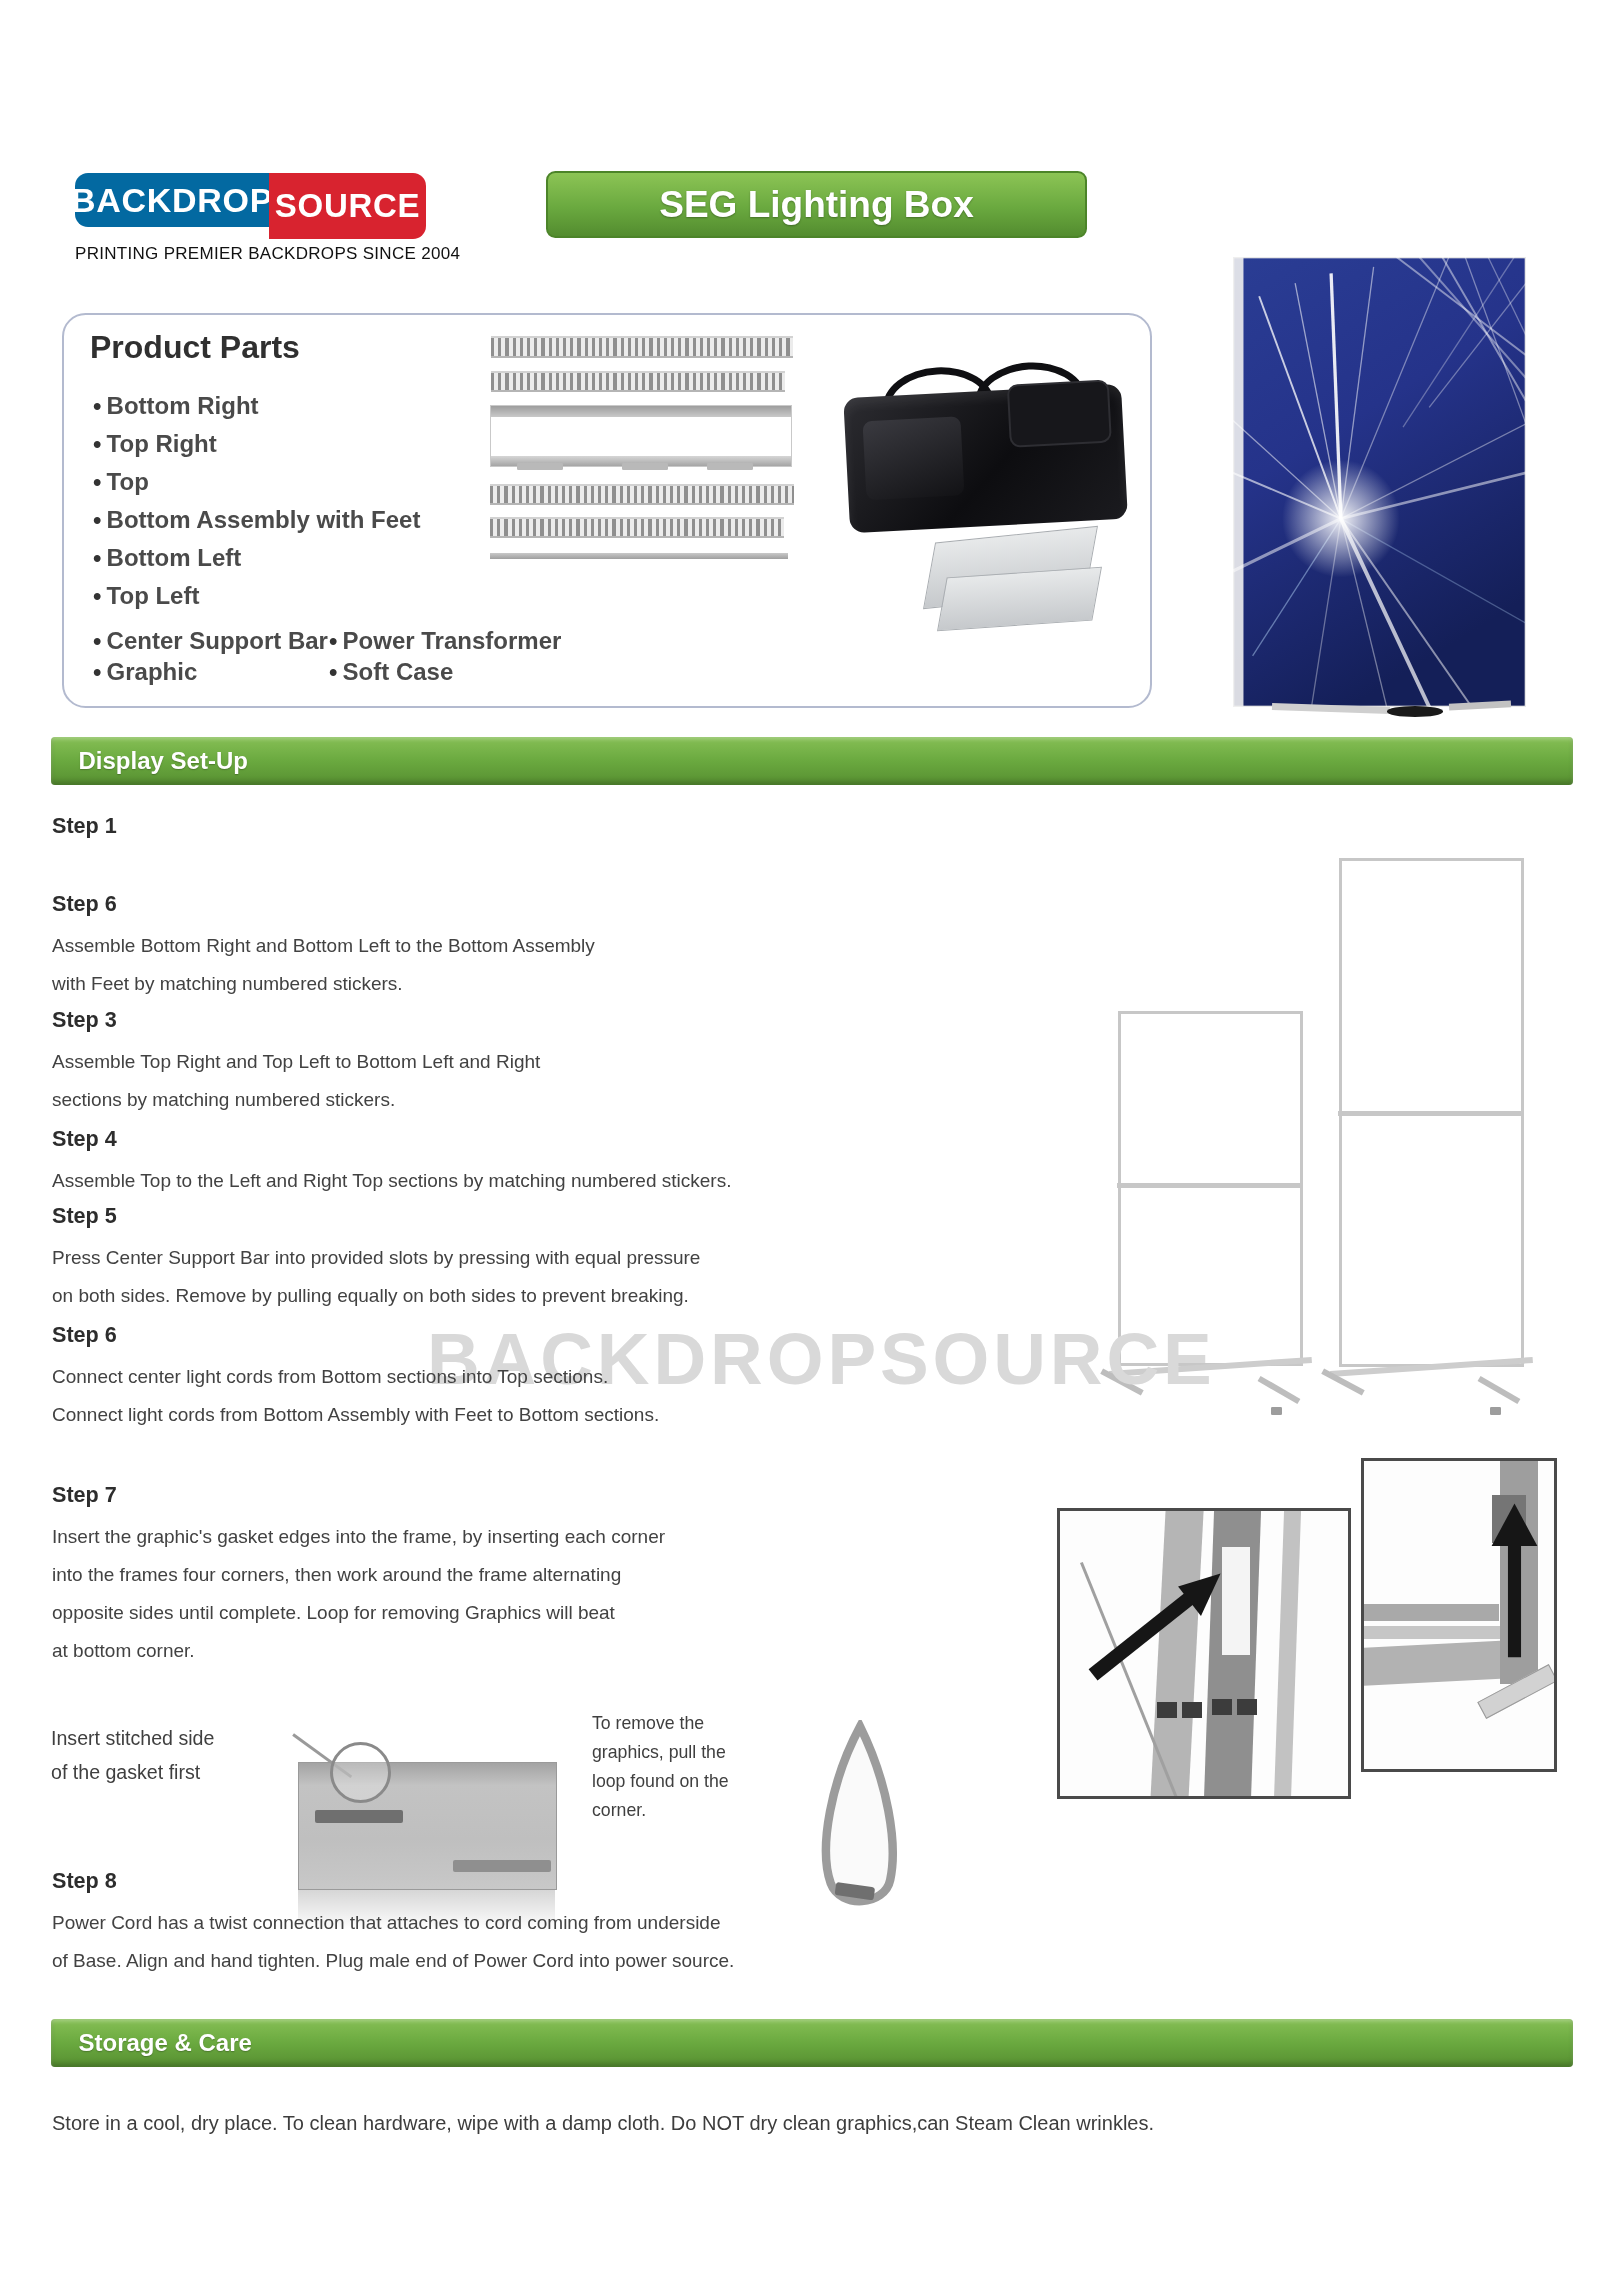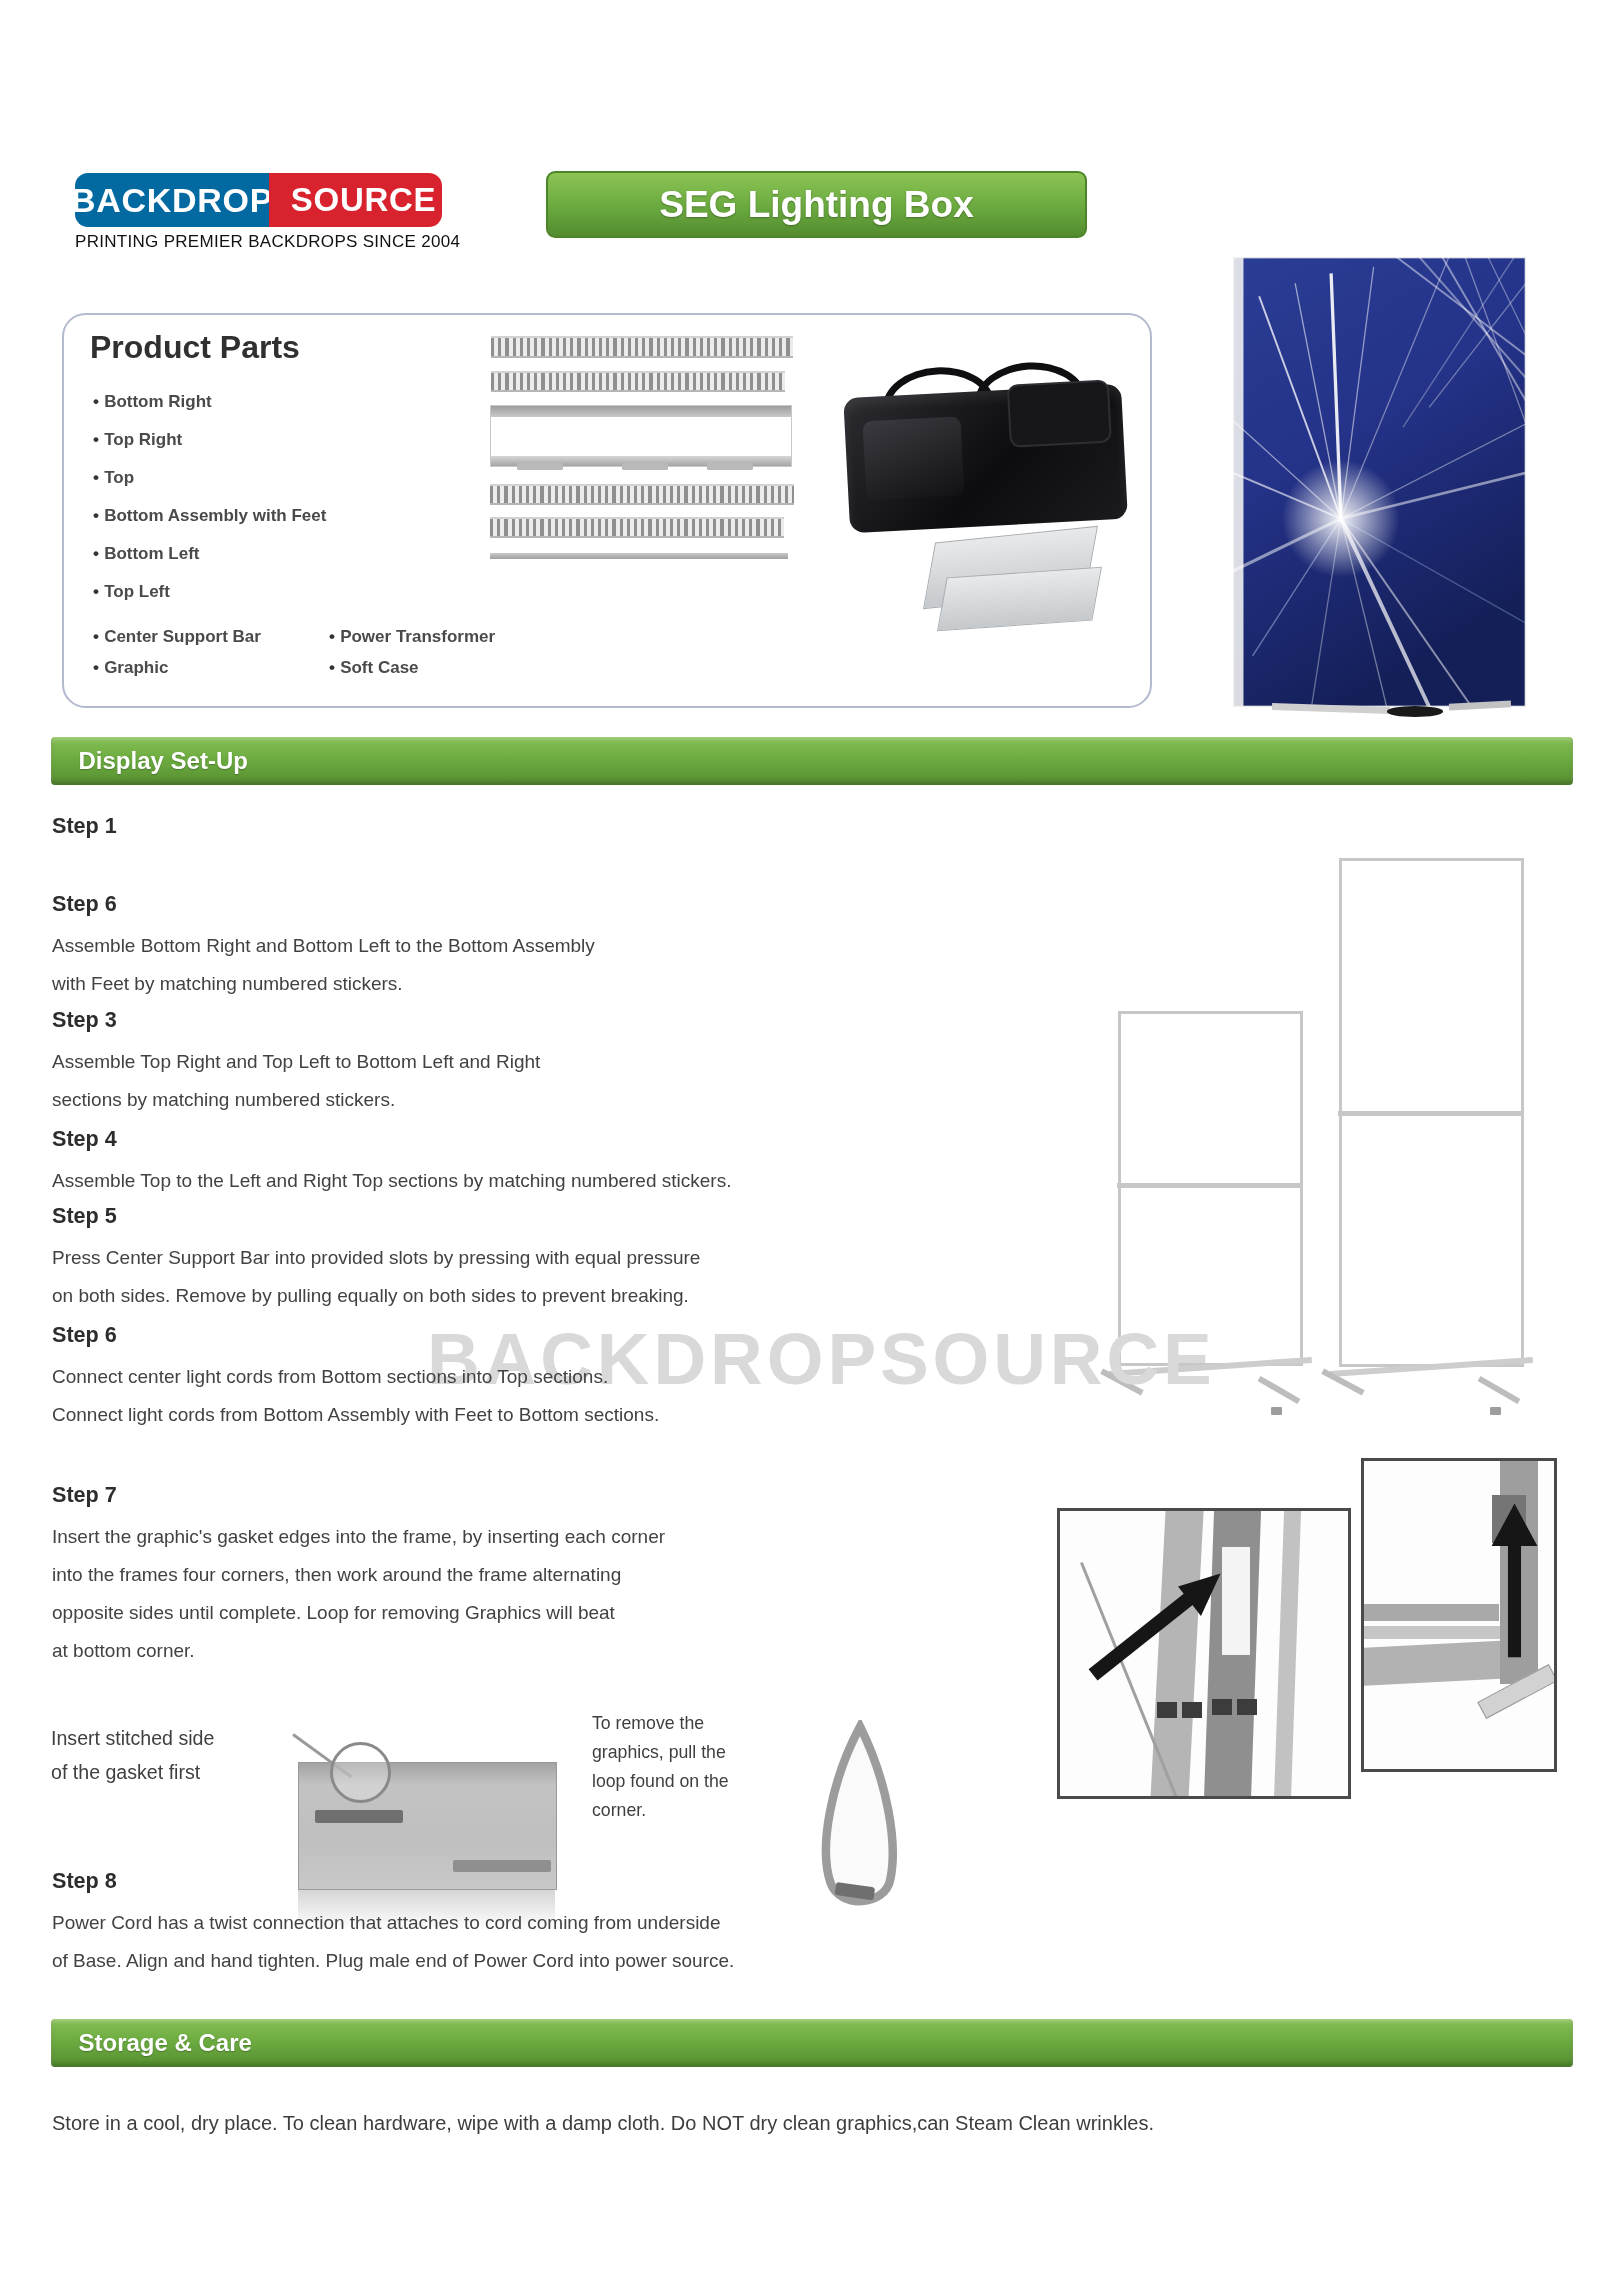--- a/index.html
+++ b/index.html
@@ -4,36 +4,36 @@
 <style>
   html,body{margin:0;padding:0;background:#ffffff;}
   body{width:1623px;height:2295px;position:relative;font-family:"Liberation Sans",sans-serif;}
   #page{position:absolute;inset:0;background:#ffffff;overflow:hidden;}
 
   
   .logo-wrap{position:absolute;left:75px;top:173px;}
   .logo-blocks{display:flex;}
   .logo-blue{width:194px;height:54px;background:#0369a1;border-radius:13px 0 0 13px;
     display:flex;align-items:center;justify-content:center;color:#fff;font-weight:bold;font-size:34px;letter-spacing:0.7px;}
-  .logo-red{width:157px;height:54px;background:#d8232f;border-radius:0 13px 13px 0;
-    display:flex;align-items:center;justify-content:center;color:#fff;font-size:33px;font-weight:bold;letter-spacing:0.7px;padding-left:16px;}
+  .logo-red{width:157px;height:66px;background:#d8232f;border-radius:0 13px 13px 0;
+    display:flex;align-items:center;justify-content:center;color:#fff;font-size:33px;font-weight:bold;letter-spacing:0.7px;}
   .logo-tagline{margin-top:5.2px;font-size:17px;color:#111;letter-spacing:0.3px;font-weight:500;white-space:nowrap;}
 
   
   .title-banner{position:absolute;left:546px;top:171px;width:537px;height:63px;border-radius:9.2px;
     background:linear-gradient(180deg,#8cc455 0%,#6aa93f 55%,#538c2f 100%);
     border:2px solid #4c8429;display:flex;align-items:center;justify-content:center;
     color:#fff;font-size:37px;font-weight:bold;text-shadow:0 1.3px 2px rgba(0,0,0,0.3);}
 
   
   .pp-panel{position:absolute;left:62px;top:313px;width:1086px;height:391px;
     border:2.6px solid #b3bacf;border-radius:23.6px;background:#fff;}
   .pp-heading{position:absolute;left:26px;top:14.4px;font-size:32px;font-weight:bold;color:#303030;}
   .pp-row{position:absolute;left:29px;height:33px;}
-  .pp-item{font-size:17px;font-weight:600;color:#4a4a4a;}
+  .pp-item{font-size:24px;font-weight:600;color:#4a4a4a;}
   .pp-item::before{content:"•";margin-right:5.2px;color:#333;}
   .pp-col2{position:absolute;left:236px;top:0;white-space:nowrap;}
 
   
   .hatch-bar{position:absolute;background:repeating-linear-gradient(90deg,#8f8f8f 0 3.3px,#ececec 3.3px 7.2px);
     border-top:2px solid #d2d2d2;border-bottom:2px solid #b5b5b5;}
   .plain-bar{position:absolute;background:linear-gradient(180deg,#c9c9c9,#9f9f9f);}
   .channel-bar{position:absolute;background:#ffffff;border:1.3px solid #c9c9c9;}
   .channel-top{position:absolute;left:0;right:0;top:0;height:10.5px;background:linear-gradient(180deg,#9d9d9d,#c9c9c9);}
   .channel-bot{position:absolute;left:0;right:0;bottom:0;height:10.5px;background:linear-gradient(180deg,#d6d6d6,#a5a5a5);}

